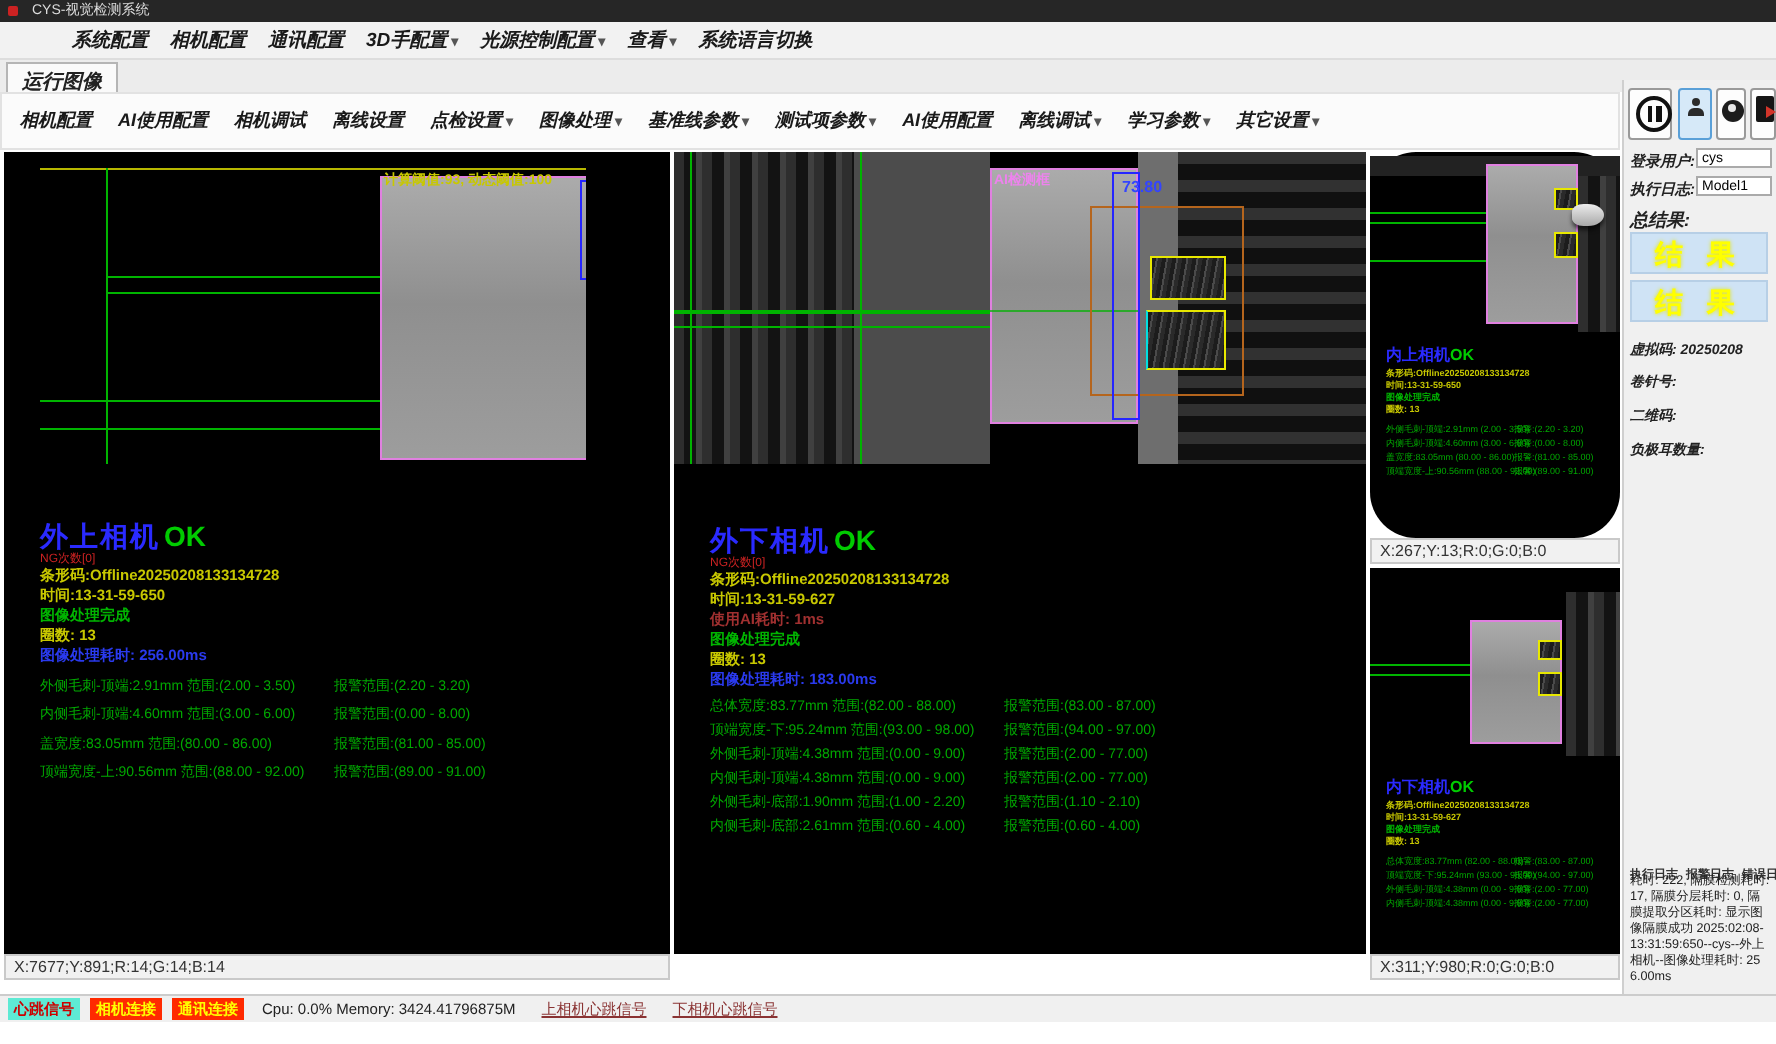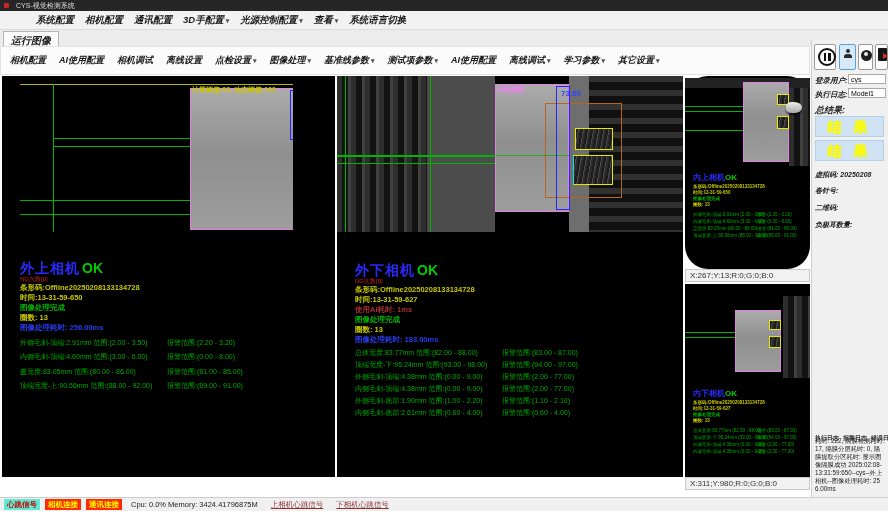--- a/index.html
+++ b/index.html
@@ -130,20 +130,21 @@
     <div class="ln t-yellow" style="left:18px;top:207px;">条形码:Offline20250208133134728</div>
     <div class="ln t-yellow" style="left:18px;top:217px;">时间:13-31-59-650</div>
     <div class="ln t-green" style="left:18px;top:227px;">图像处理完成</div>
     <div class="ln t-yellow" style="left:18px;top:237px;">圈数: 13</div>
     <div class="ln t-blue" style="left:18px;top:247px;">图像处理耗时: 256.00ms</div>
     <div class="meas" style="left:18px;top:262px;"><span>外侧毛刺-顶端:2.91mm 范围:(2.00 - 3.50)</span><span class="alarm">报警范围:(2.20 - 3.20)</span></div>
     <div class="meas" style="left:18px;top:276px;"><span>内侧毛刺-顶端:4.60mm 范围:(3.00 - 6.00)</span><span class="alarm">报警范围:(0.00 - 8.00)</span></div>
     <div class="meas" style="left:18px;top:291px;"><span>盖宽度:83.05mm 范围:(80.00 - 86.00)</span><span class="alarm">报警范围:(81.00 - 85.00)</span></div>
     <div class="meas" style="left:18px;top:305px;"><span>顶端宽度-上:90.56mm 范围:(88.00 - 92.00)</span><span class="alarm">报警范围:(89.00 - 91.00)</span></div>
   </div>
+  <div class="coordbar" style="left:2px;top:477px;width:333px;height:13px;">X:7677;Y:891;R:14;G:14;B:14</div>
 
   <div class="panel" style="left:337px;top:76px;width:346px;height:401px;">
     <div class="imgarea" style="left:0;top:0;width:346px;height:156px;">
       <div class="bands-v" style="left:0;top:0;width:90px;height:156px;"></div>
       <div class="abs" style="left:90px;top:0;width:68px;height:156px;background:#4c4c4c;"></div>
       <div class="abs" style="left:232px;top:0;width:20px;height:156px;background:#6e6e6e;"></div>
       <div class="bands-h" style="left:252px;top:0;width:94px;height:156px;"></div>
       <div class="gline" style="left:8px;top:0;width:1px;height:156px;"></div>
       <div class="gline" style="left:93px;top:0;width:1px;height:156px;"></div>
       <div class="gline" style="left:0;top:79px;width:160px;height:2px;"></div>

